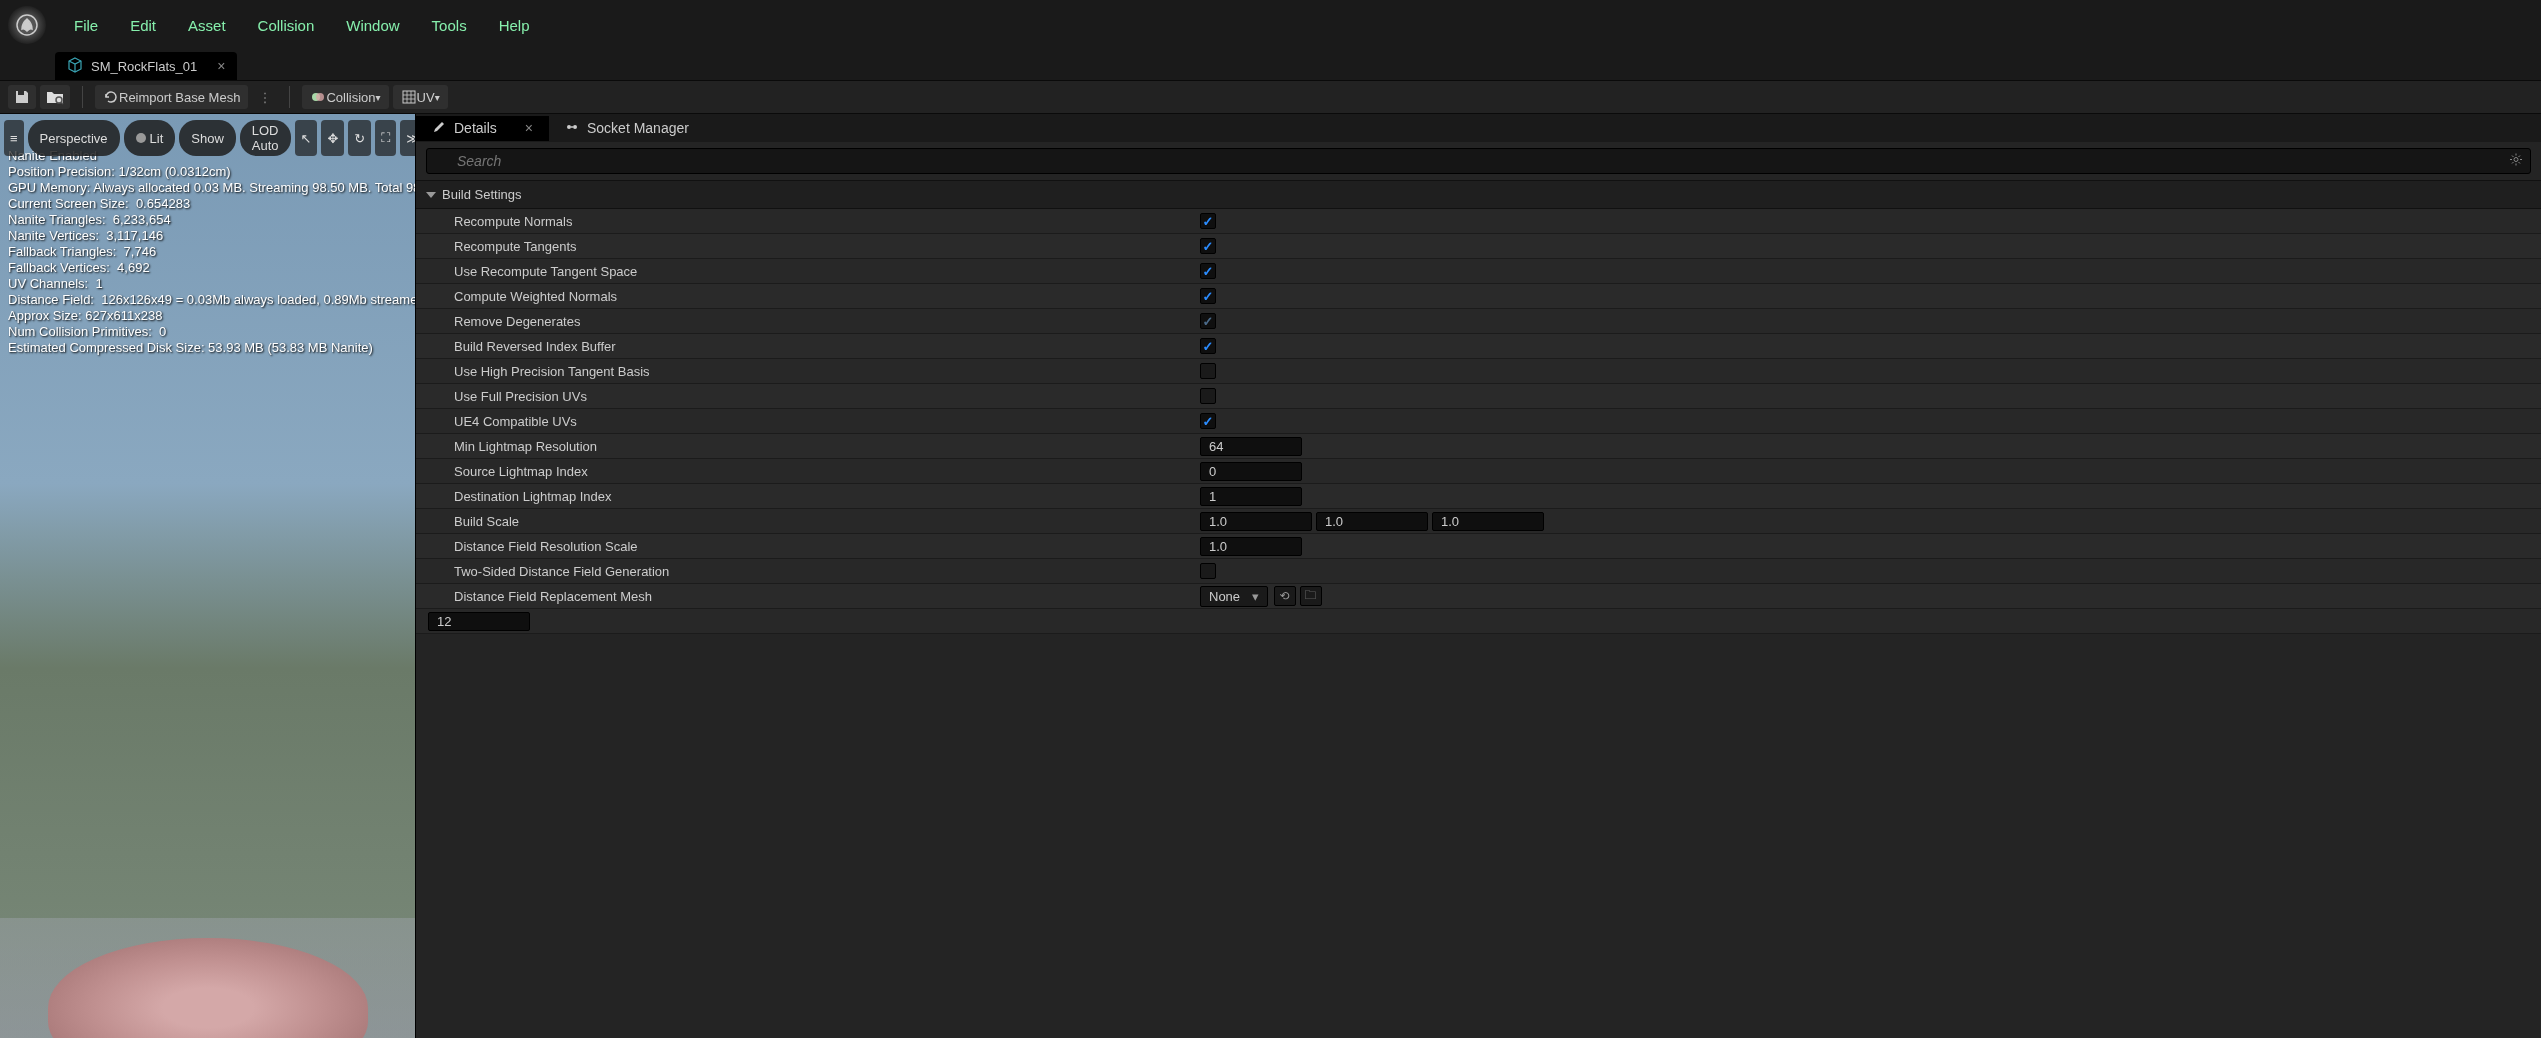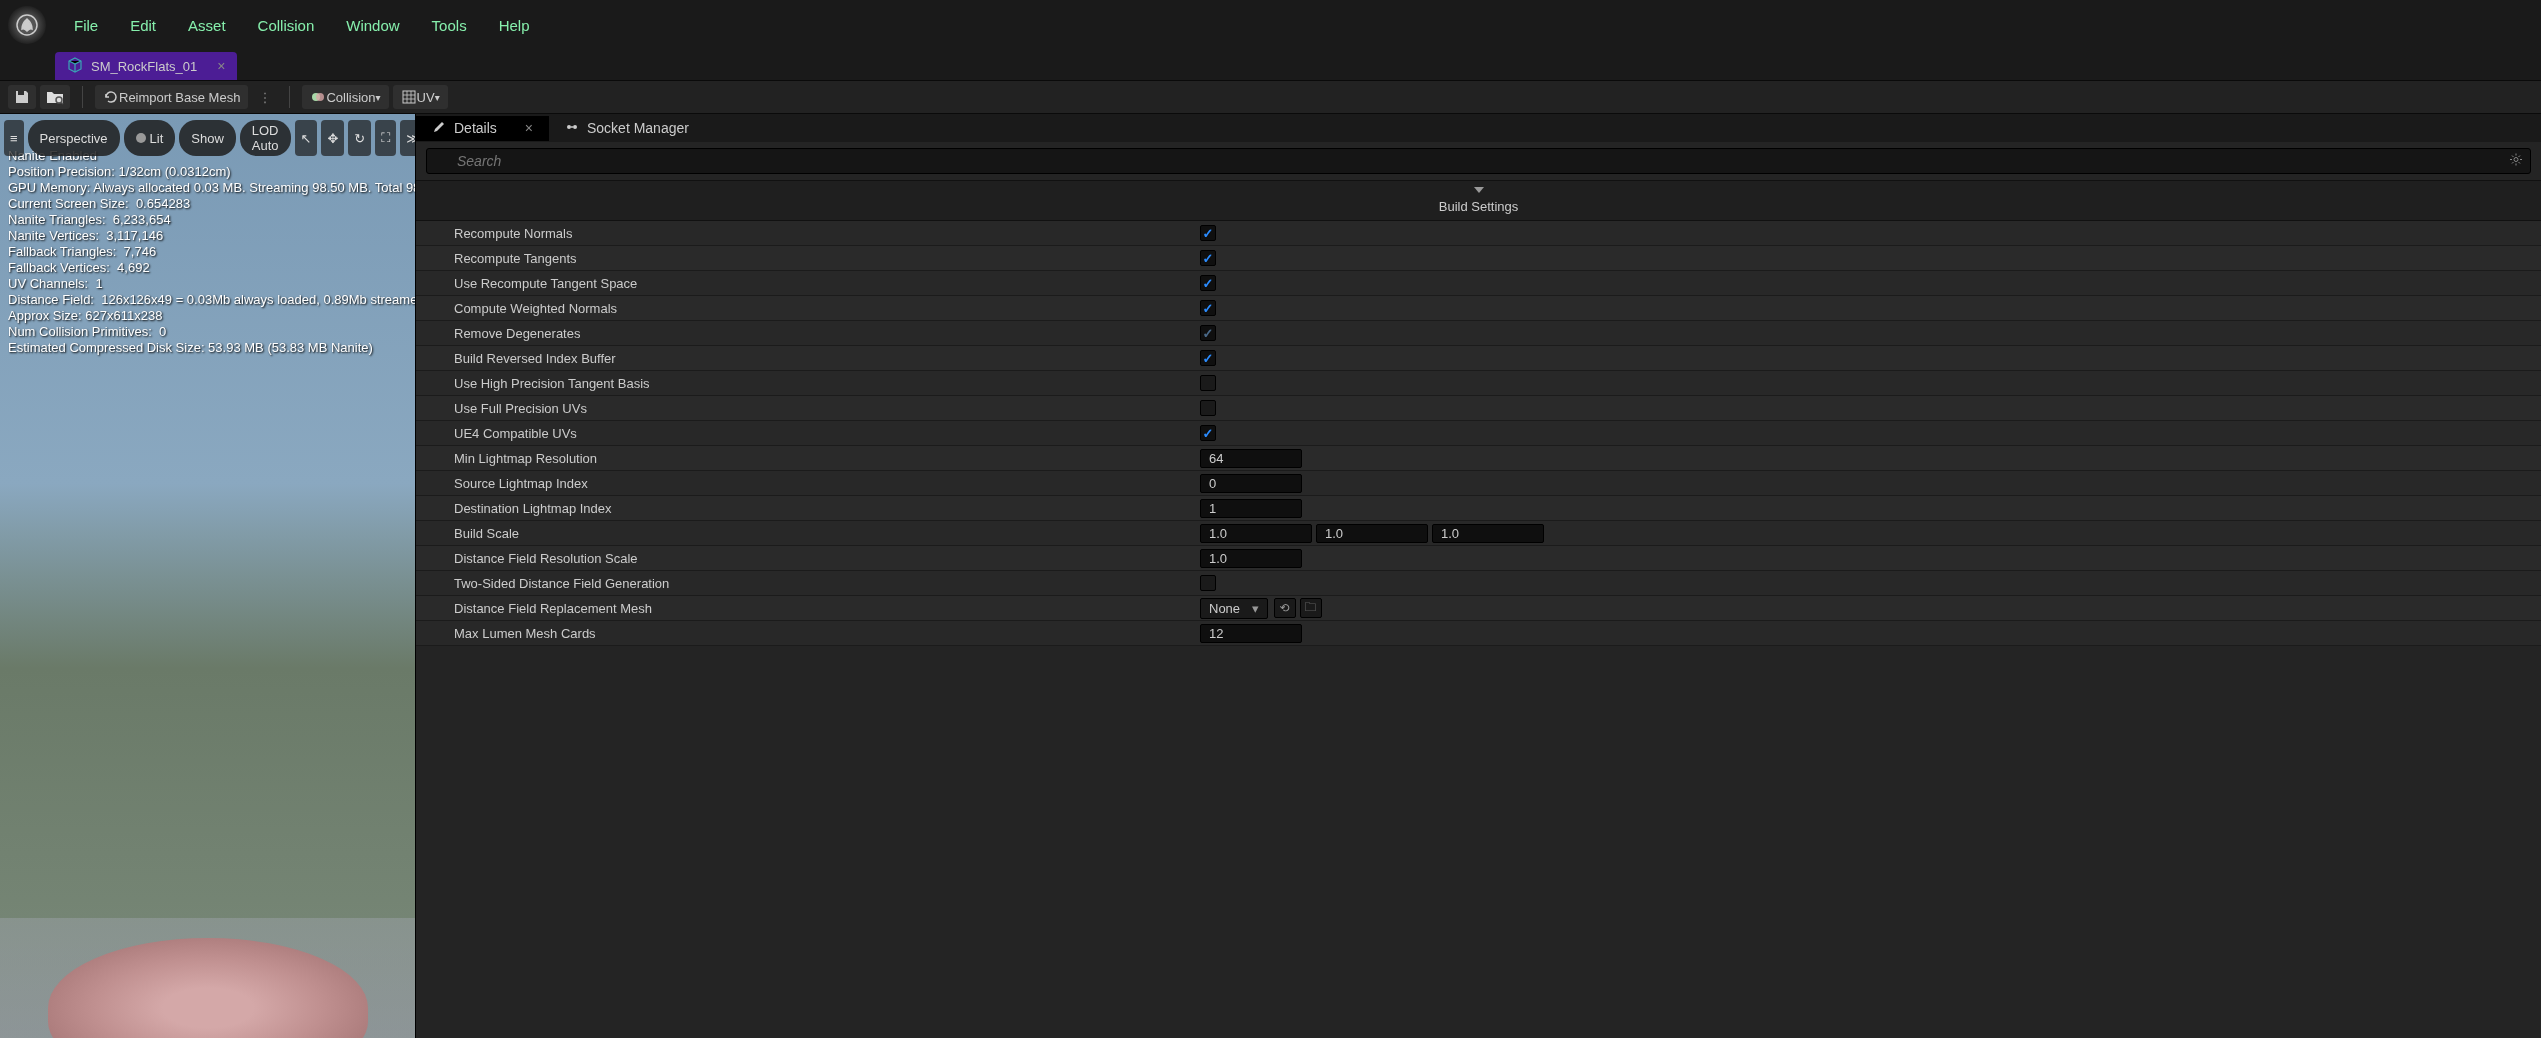--- a/index.html
+++ b/index.html
@@ -6,21 +6,21 @@
 body { background: #1a1a1a; color: #c0c0c0; font-size: 13px; width: 2541px; height: 1038px; overflow: hidden; }
 
 
 .menubar { height: 50px; display: flex; align-items: center; padding-left: 8px; background: #1a1a1a; }
 .logo { width: 38px; height: 38px; border-radius: 50%; background: radial-gradient(circle, #555 30%, #222 70%); margin-right: 12px; display:flex; align-items:center; justify-content:center;}
 .logo svg { width: 24px; height: 24px; }
 .menu-item { color: #86efac; padding: 6px 16px; font-size: 15px; cursor: pointer; }
 
 
 .tabrow { height: 30px; background: #1a1a1a; display: flex; align-items: flex-end; padding-left: 55px; }
-.tab { background: #4c1d95; height: 28px; padding: 0 12px; display: flex; align-items: center; gap: 8px; border-radius: 4px 4px 0 0; font-size: 13px; color:#ccc;}
+.tab { background: #000000; height: 28px; padding: 0 12px; display: flex; align-items: center; gap: 8px; border-radius: 4px 4px 0 0; font-size: 13px; color:#ccc;}
 .tab .close { color: #888; font-size: 14px; margin-left: 12px; cursor: pointer; }
 .tab-icon { color: #3aa5b5; }
 
 
 .toolbar { height: 34px; background: #222; display: flex; align-items: center; gap: 4px; padding: 0 8px; border-top: 1px solid #0a0a0a; border-bottom: 1px solid #0a0a0a;}
 .tool-btn { background: #2f2f2f; border-radius: 3px; padding: 4px 8px; display: flex; align-items: center; gap: 0; color: #ccc; font-size: 13px; cursor: pointer; }
 .tool-sep { width: 1px; height: 22px; background: #444; margin: 0 8px; }
 .three-dots { color:#888; margin: 0 6px; }
 
 
@@ -39,21 +39,21 @@
 .panel-tab { padding: 4px 16px; display: flex; align-items: center; gap: 8px; color: #ccc; font-size: 14px;}
 .panel-tab.active { background: #000000; }
 .panel-tab .close { color:#888; margin-left: 20px; cursor:pointer;}
 .search-row { padding: 6px 10px; background: #242424; border-bottom: 1px solid #111;}
 .search-box { width: 100%; background: #151515; border: 1px solid #000; border-radius: 3px; padding: 4px 30px; color: #888; font-size: 14px; font-style: italic; position:relative;}
 .search-wrap { position:relative; }
 .search-icon { position:absolute; left:8px; top:50%; transform:translateY(-50%); color:#888;}
 .settings-icon { position:absolute; right:8px; top:50%; transform:translateY(-50%); color:#888; cursor:pointer;}
 
 
-.section-header { background: #1f1f1f; padding: 6px 10px; font-size: 13px; color: #ccc; display: flex; align-items: center; gap: 6px; border-bottom: 1px solid #111; cursor:pointer;flex-direction:column;}
+.section-header { background: #1f1f1f; padding: 6px 10px; font-size: 13px; color: #ccc; display: flex; align-items: center; gap: 6px; border-bottom: 1px solid #111; cursor:pointer;}
 .disclosure { display:inline-block; width:0; height:0; border-left:5px solid transparent; border-right:5px solid transparent; border-top:6px solid #999; }
 
 
 .prop-row { display: flex; align-items: center; height: 25px; border-bottom: 1px solid #1b1b1b; background: #2a2a2a;}
 .prop-row:nth-child(odd){ background:#282828;}
 .prop-label { flex: 0 0 772px; padding-left: 38px; font-size: 13px; color: #ccc; }
 .prop-value { flex: 1; padding-left: 12px; display: flex; align-items: center; gap: 8px;}
 .checkbox { width: 16px; height: 16px; border: 1px solid #000; border-radius: 2px; background: #1a1a1a; display: flex; align-items: center; justify-content: center; cursor: pointer;}
 .checkbox.checked { background: #0f0f0f; }
 .checkbox.checked::after { content: "✓"; color: #2b8cff; font-size: 13px; font-weight: bold; }
@@ -323,21 +323,20 @@
             <div style="display: flex; align-items: center;">
               <div class="dropdown">None</div>
               <div class="asset-btns">
                 <div class="asset-btn">⟲</div>
                 <div class="asset-btn">🗀</div>
               </div>
             </div>
           </div>
         </div>
         <div class="prop-row">
-          <div class="prop-label">Max Lumen Mesh Cards</div>
           <div class="prop-value">
             <input class="num-input" value="12" style="">
           </div>
         </div>
       </div>
 
   </div>
 </div>
 
 </body></html>

